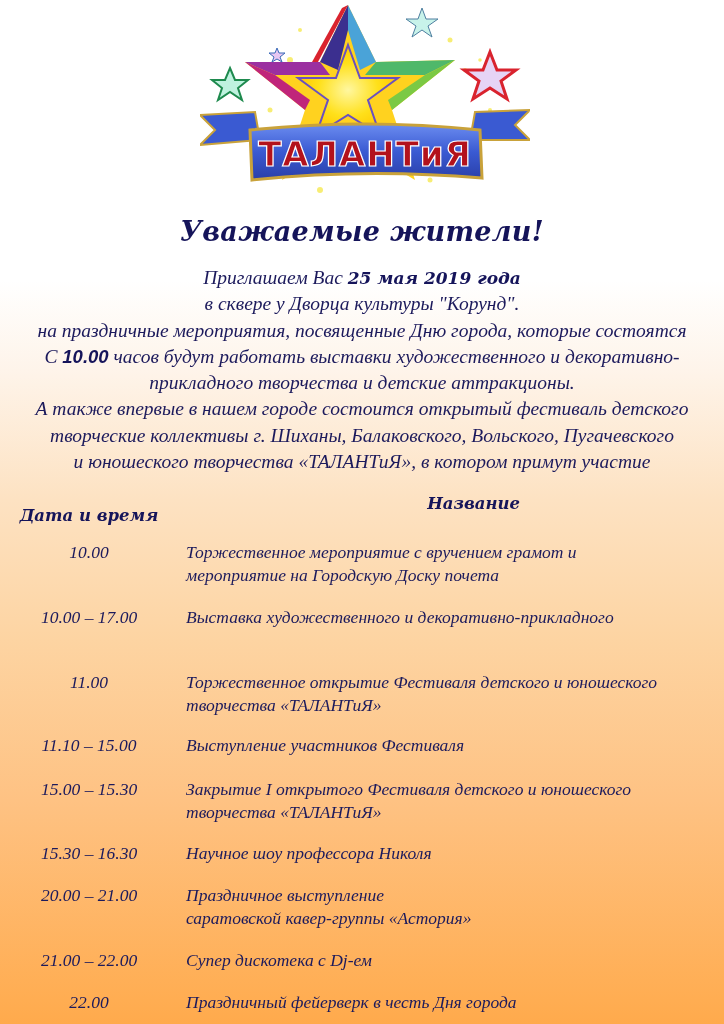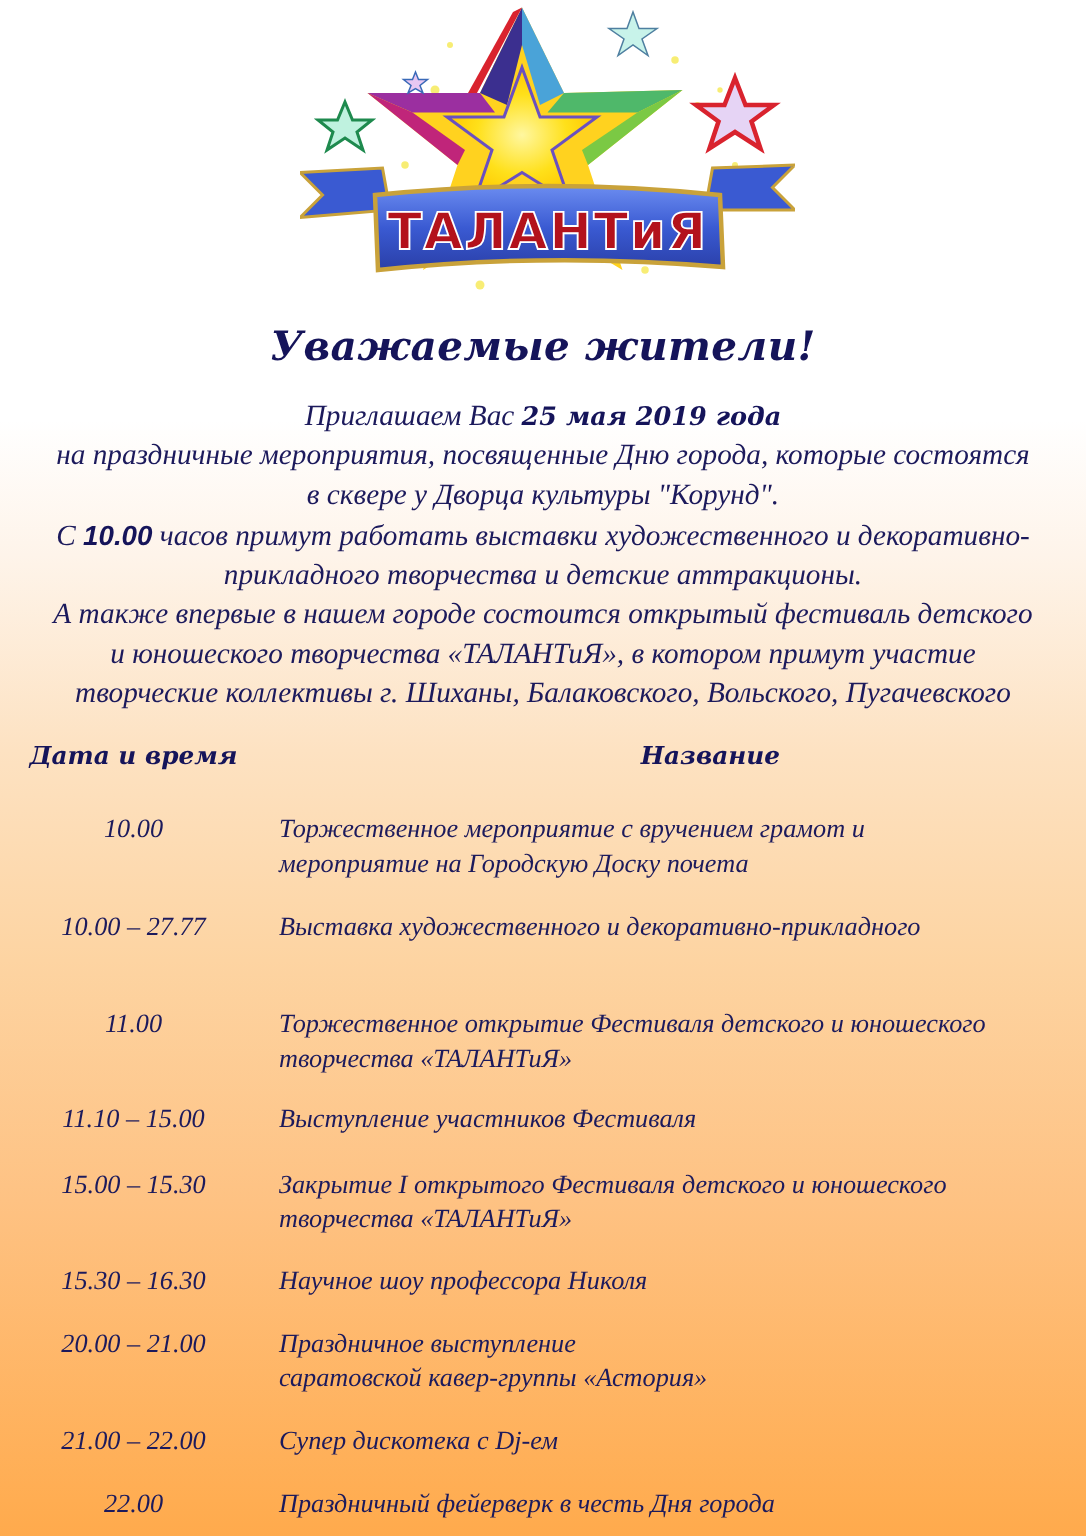--- a/index.html
+++ b/index.html
@@ -21,21 +21,21 @@
     font-size: 19.5px; line-height: 26.3px; color: #1c1a5c;
   }
   .intro p { margin: 0; }
   .intro b { font-family: "DejaVu Serif", serif; font-size: 17px; color: #15145a; }
   .intro .b2 { font-family: "Liberation Sans", sans-serif; font-size: 18.5px; }
   .table-head {
     position: absolute; top: 492px; left: 0; width: 724px;
     font-family: "DejaVu Serif", serif; font-style: italic; font-weight: bold;
     font-size: 16.5px; line-height: 23px; color: #15145a;
   }
-  .th-date { position: absolute; left: 14px; width: 150px; text-align: center; }
+  .th-date { position: absolute; left: 14px; width: 150px; text-align: center; margin-top: 12px; }
   .th-name { position: absolute; left: 300px; width: 220px; text-align: right; }
   .row { position: absolute; left: 0; width: 724px; font-family: "Liberation Serif", serif; font-style: italic; font-size: 17.5px; line-height: 22.5px; color: #1c1a5c; }
   .row .time { position: absolute; left: 14px; width: 150px; text-align: center; }
   .row .title { position: absolute; left: 186px; width: 530px; }
   .row .title span { display: block; }
 </style>
 </head>
 <body>
 
 <div class="logo">
@@ -87,47 +87,47 @@
 
     <path d="M50,130 Q165,118 280,130 L282,178 Q165,168 52,180 Z" fill="url(#rib)" stroke="#c9a23a" stroke-width="3"></path>
     <text x="165" y="166" text-anchor="middle" font-family="DejaVu Sans, sans-serif" font-weight="bold" font-size="34" fill="#b3121c" stroke="#ffffff" stroke-width="1.2" letter-spacing="1">ТАЛАНТиЯ</text>
   </svg>
 </div>
 
 <div class="heading">Уважаемые жители!</div>
 
 <div class="intro">
   <p><span>Приглашаем Вас </span><b>25 мая 2019 года</b></p>
+  <p>в сквере у Дворца культуры "Корунд".</p>
   <p>на праздничные мероприятия, посвященные Дню города, которые состоятся</p>
-  <p>в сквере у Дворца культуры "Корунд".</p>
-  <p><span>С </span><b class="b2">10.00</b><span> часов  примут работать выставки художественного и декоративно-</span></p>
+  <p><span>С </span><b class="b2">10.00</b><span> часов  будут работать выставки художественного и декоративно-</span></p>
   <p>прикладного творчества и детские аттракционы.</p>
   <p>А также впервые в нашем городе состоится открытый фестиваль детского</p>
+  <p>творческие коллективы г. Шиханы, Балаковского, Вольского, Пугачевского</p>
   <p>и юношеского творчества «ТАЛАНТиЯ», в котором примут участие</p>
-  <p>творческие коллективы г. Шиханы, Балаковского, Вольского, Пугачевского</p>
 </div>
 
 <div class="table-head">
   <div class="th-date">
     <div>Дата и время</div>
   </div>
   <div class="th-name">
     <div>Название</div>
   </div>
 </div>
 
 <div class="row" style="top:541px">
   <div class="time">10.00</div>
   <div class="title">
       <span>Торжественное мероприятие с вручением грамот и</span>
       <span>мероприятие на Городскую Доску почета</span>
     </div>
 </div>
 <div class="row" style="top:606px">
-  <div class="time">10.00 – 27.77</div>
+  <div class="time">10.00 – 17.00</div>
   <div class="title">
       <span>Выставка художественного и декоративно-прикладного</span>
     </div>
 </div>
 <div class="row" style="top:671px">
   <div class="time">11.00</div>
   <div class="title">
       <span>Торжественное открытие Фестиваля детского и юношеского</span>
       <span>творчества «ТАЛАНТиЯ»</span>
     </div>

